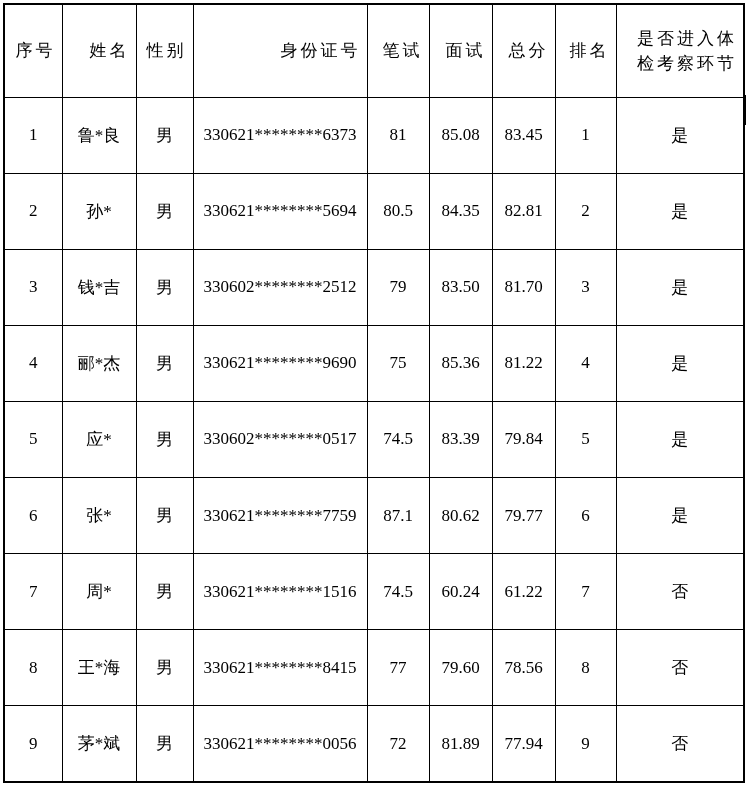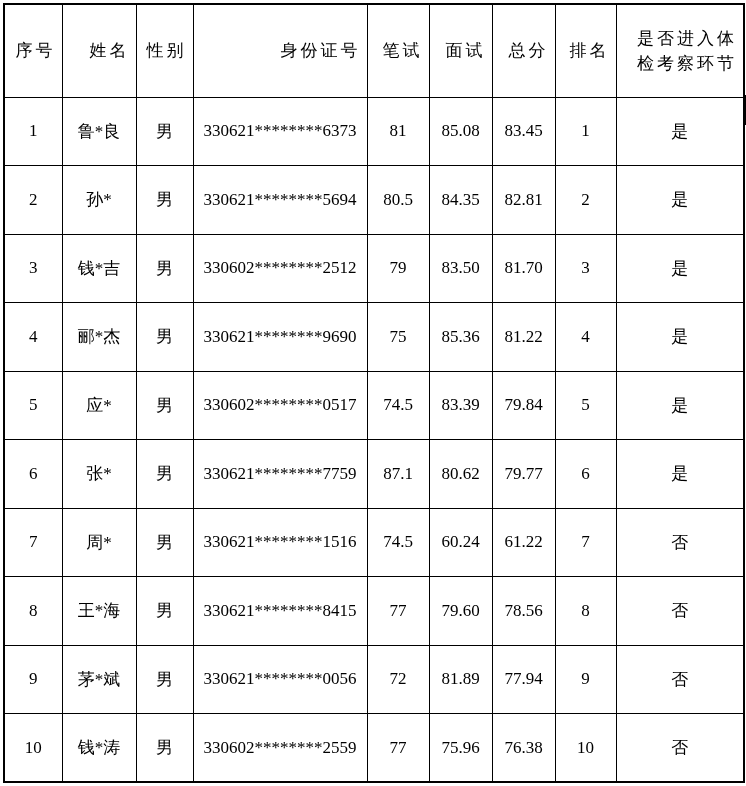--- a/index.html
+++ b/index.html
@@ -176,27 +176,16 @@
         <td>9</td>
         <td>茅*斌</td>
         <td>男</td>
         <td>330621********0056</td>
         <td>72</td>
         <td>81.89</td>
         <td>77.94</td>
         <td>9</td>
         <td>否</td>
       </tr>
-      <tr>
-        <td>10</td>
-        <td>钱*涛</td>
-        <td>男</td>
-        <td>330602********2559</td>
-        <td>77</td>
-        <td>75.96</td>
-        <td>76.38</td>
-        <td>10</td>
-        <td>否</td>
-      </tr>
     </tbody>
 </table>
 
 <div class="cursor-artifact"></div>
 
 </body></html>

